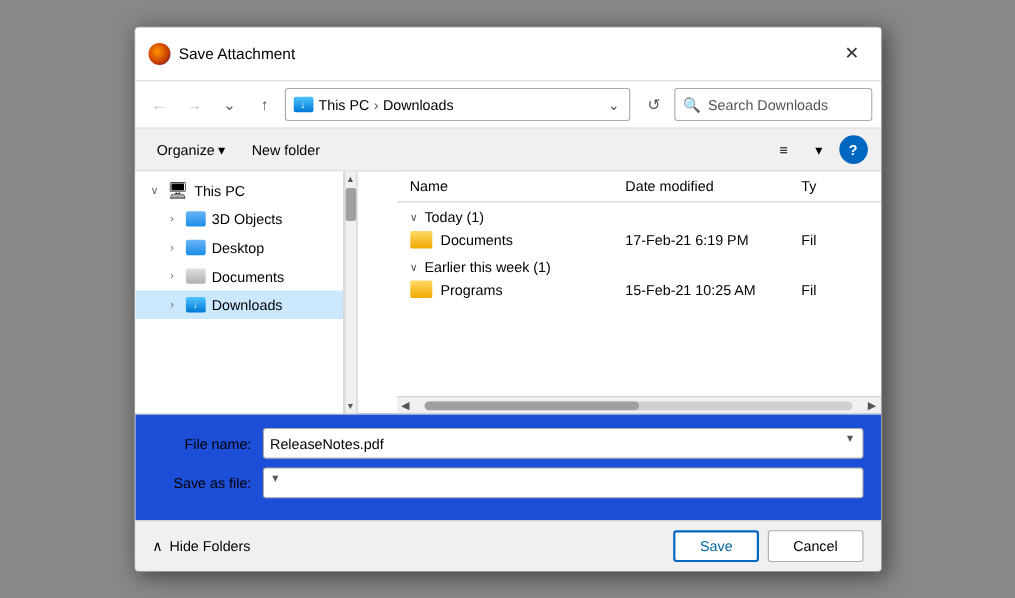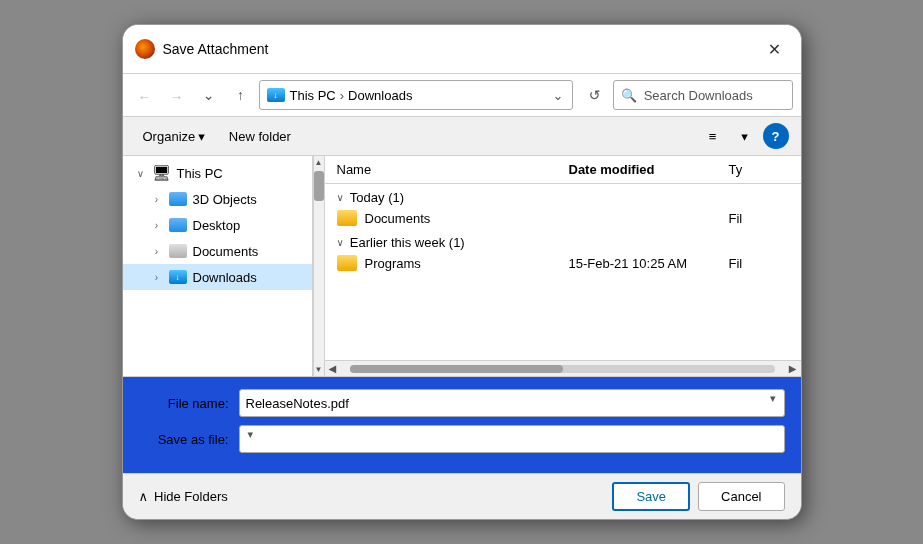--- a/index.html
+++ b/index.html
@@ -10,21 +10,21 @@
       align-items: center;
       justify-content: center;
       min-height: 100vh;
     }
 
     .dialog {
       width: 680px;
       background: #f0f0f0;
       border: 1px solid #999;
       box-shadow: 4px 4px 20px rgba(0,0,0,0.5);
-      border-radius: 16px;
+      border-radius: 4px;
       overflow: hidden;
     }
 
     
     .title-bar {
       background: #fff;
       display: flex;
       align-items: center;
       padding: 10px 12px;
       border-bottom: 1px solid #d0d0d0;
@@ -250,35 +250,36 @@
       background: linear-gradient(180deg, #e0e0e0 0%, #b0b0b0 100%);
       border-radius: 2px;
     }
 
     
     .file-area {
       flex: 1;
       overflow: hidden;
       display: flex;
       flex-direction: column;
+      margin-left: 36px;
     }
     .file-header {
       display: flex;
       border-bottom: 1px solid #d0d0d0;
       background: #fff;
       padding: 4px 12px;
     }
     .file-header-col {
       font-size: 13px;
       color: #000;
       font-weight: 400;
       padding: 2px 8px 2px 0;
     }
     .file-header-col.name { flex: 1; }
-    .file-header-col.date { width: 160px; font-weight: bold; }
+    .file-header-col.date { width: 160px; }
     .file-header-col.type { width: 60px; }
 
     .file-list {
       flex: 1;
       overflow-y: auto;
       overflow-x: hidden;
     }
     .group-header {
       display: flex;
       align-items: center;
@@ -581,20 +582,21 @@
 
         <div class="group-header">
           <span class="chevron">∨</span>
           <span>Today (1)</span>
         </div>
         <div class="file-item">
           <div class="file-item-name">
             <div class="file-folder-icon"></div>
             <span>Documents</span>
           </div>
+          <div class="file-item-date">17-Feb-21 6:19 PM</div>
           <div class="file-item-type">Fil</div>
         </div>
 
         <div class="group-header">
           <span class="chevron">∨</span>
           <span>Earlier this week (1)</span>
         </div>
         <div class="file-item">
           <div class="file-item-name">
             <div class="file-folder-icon"></div>

